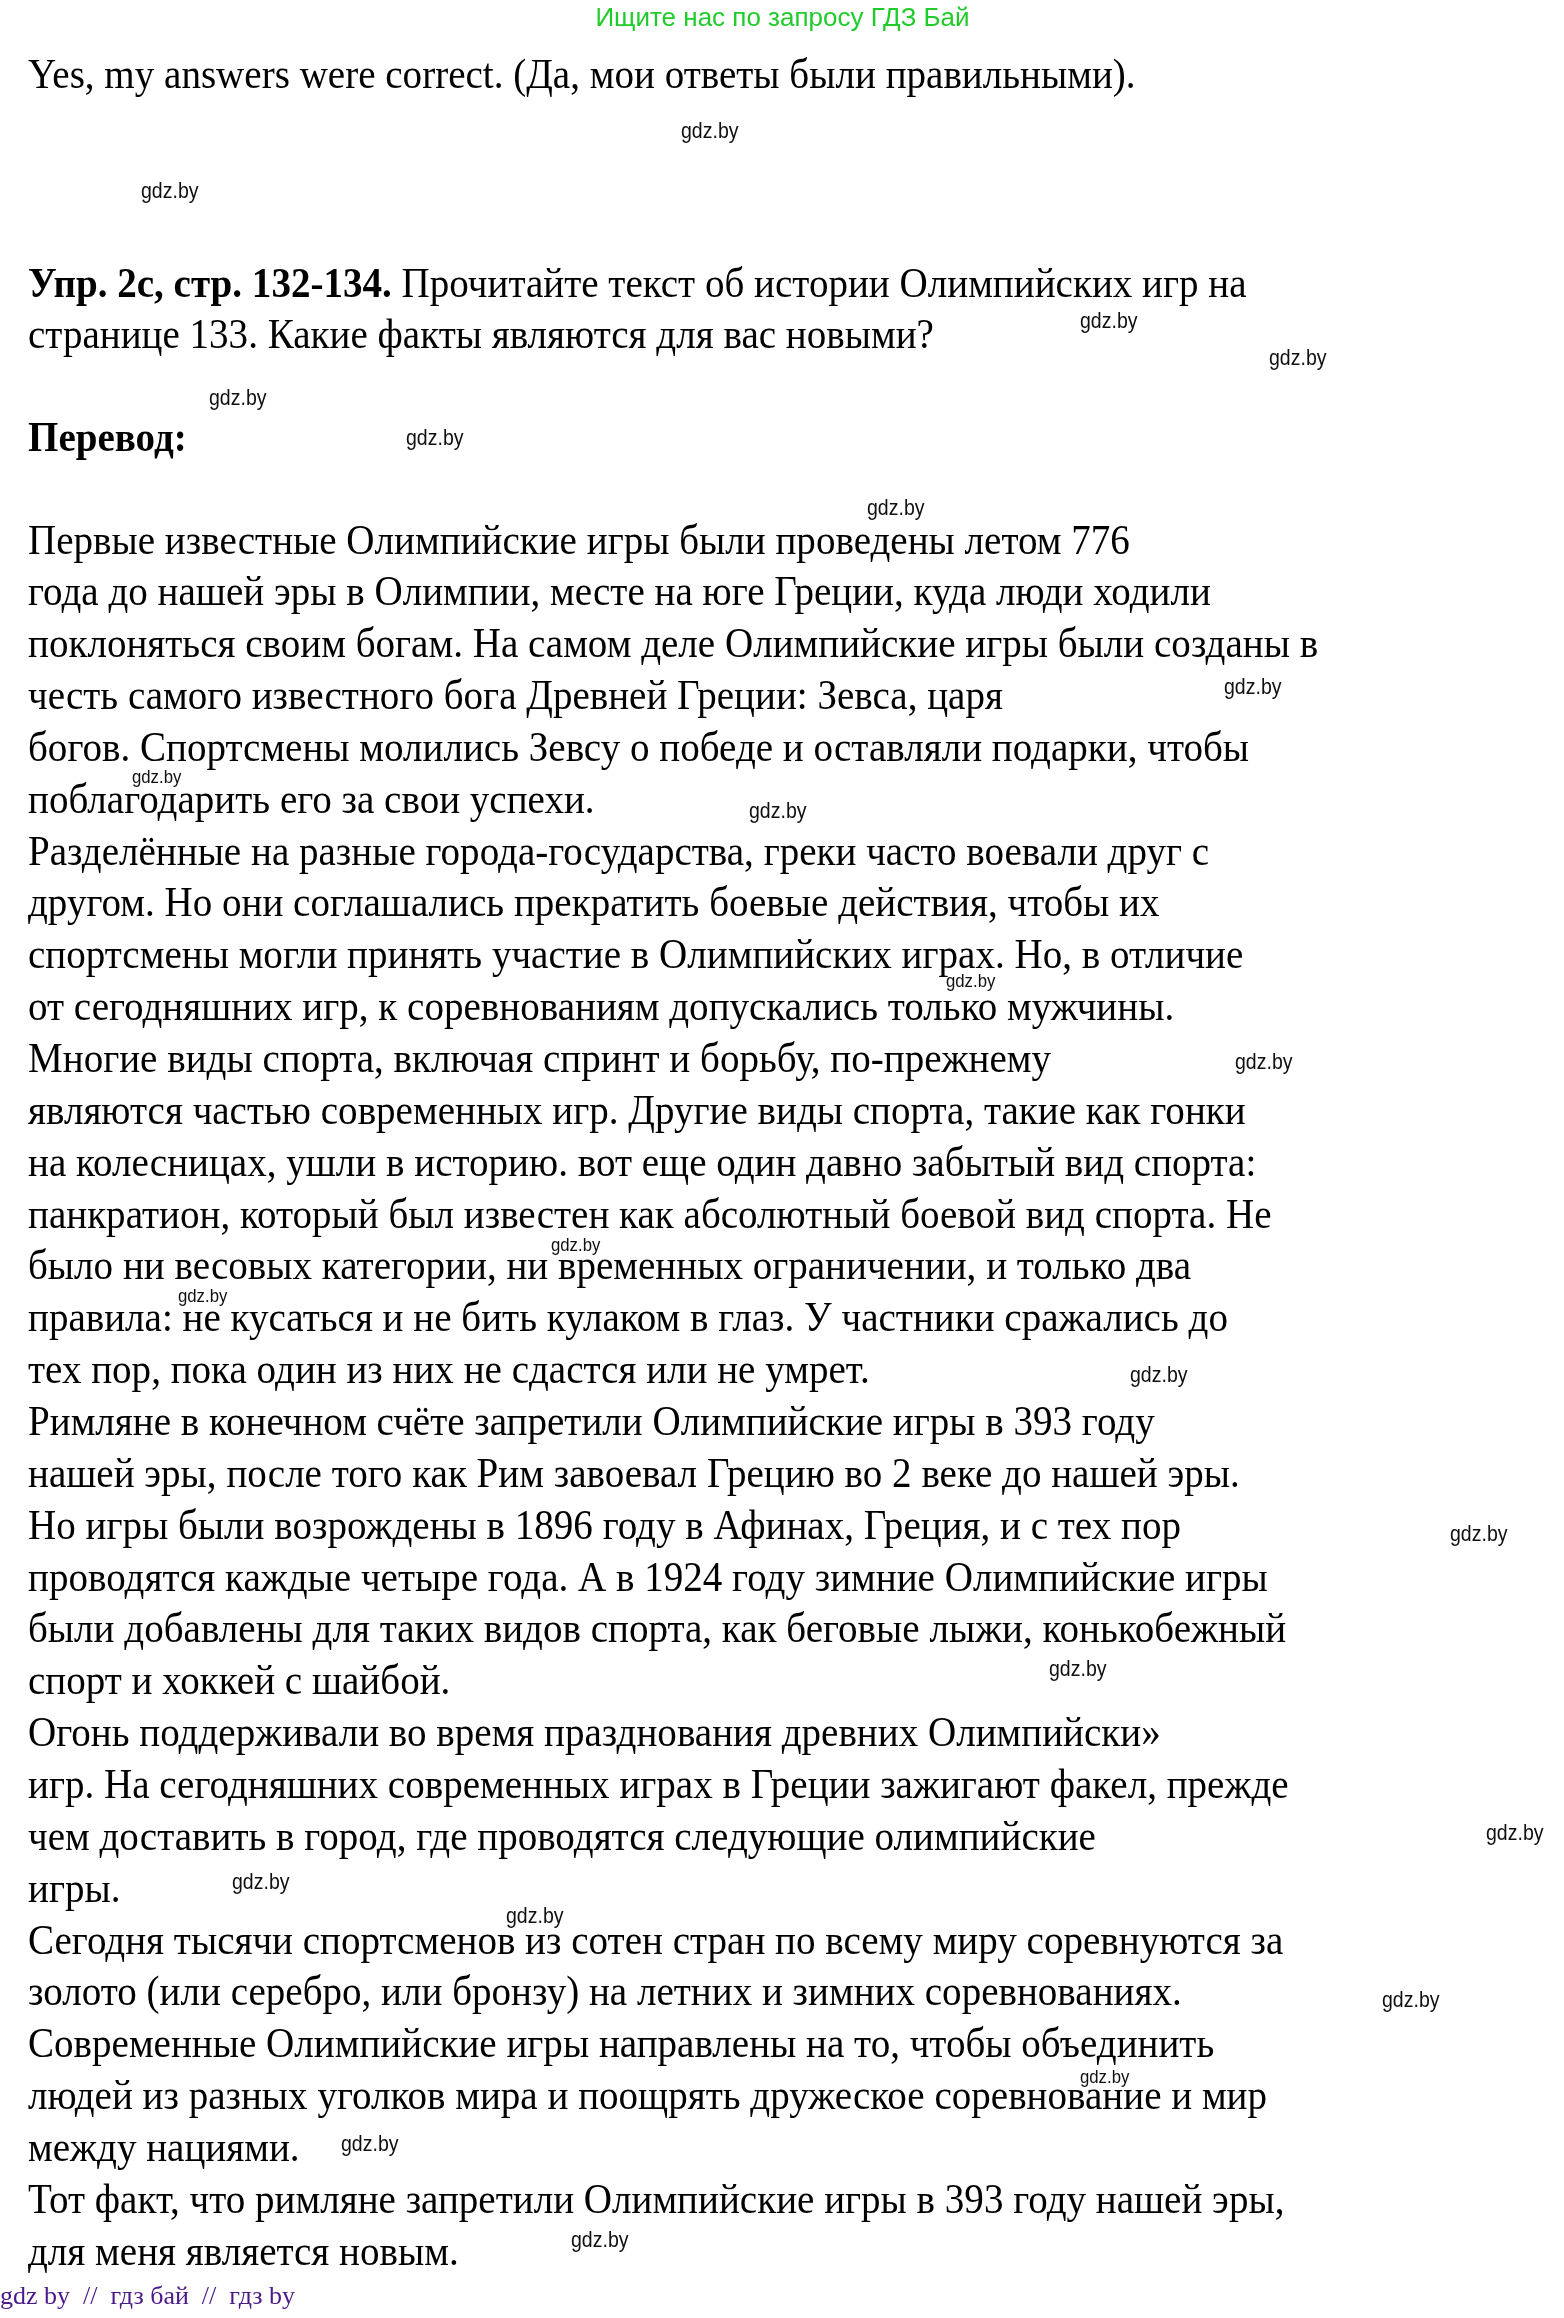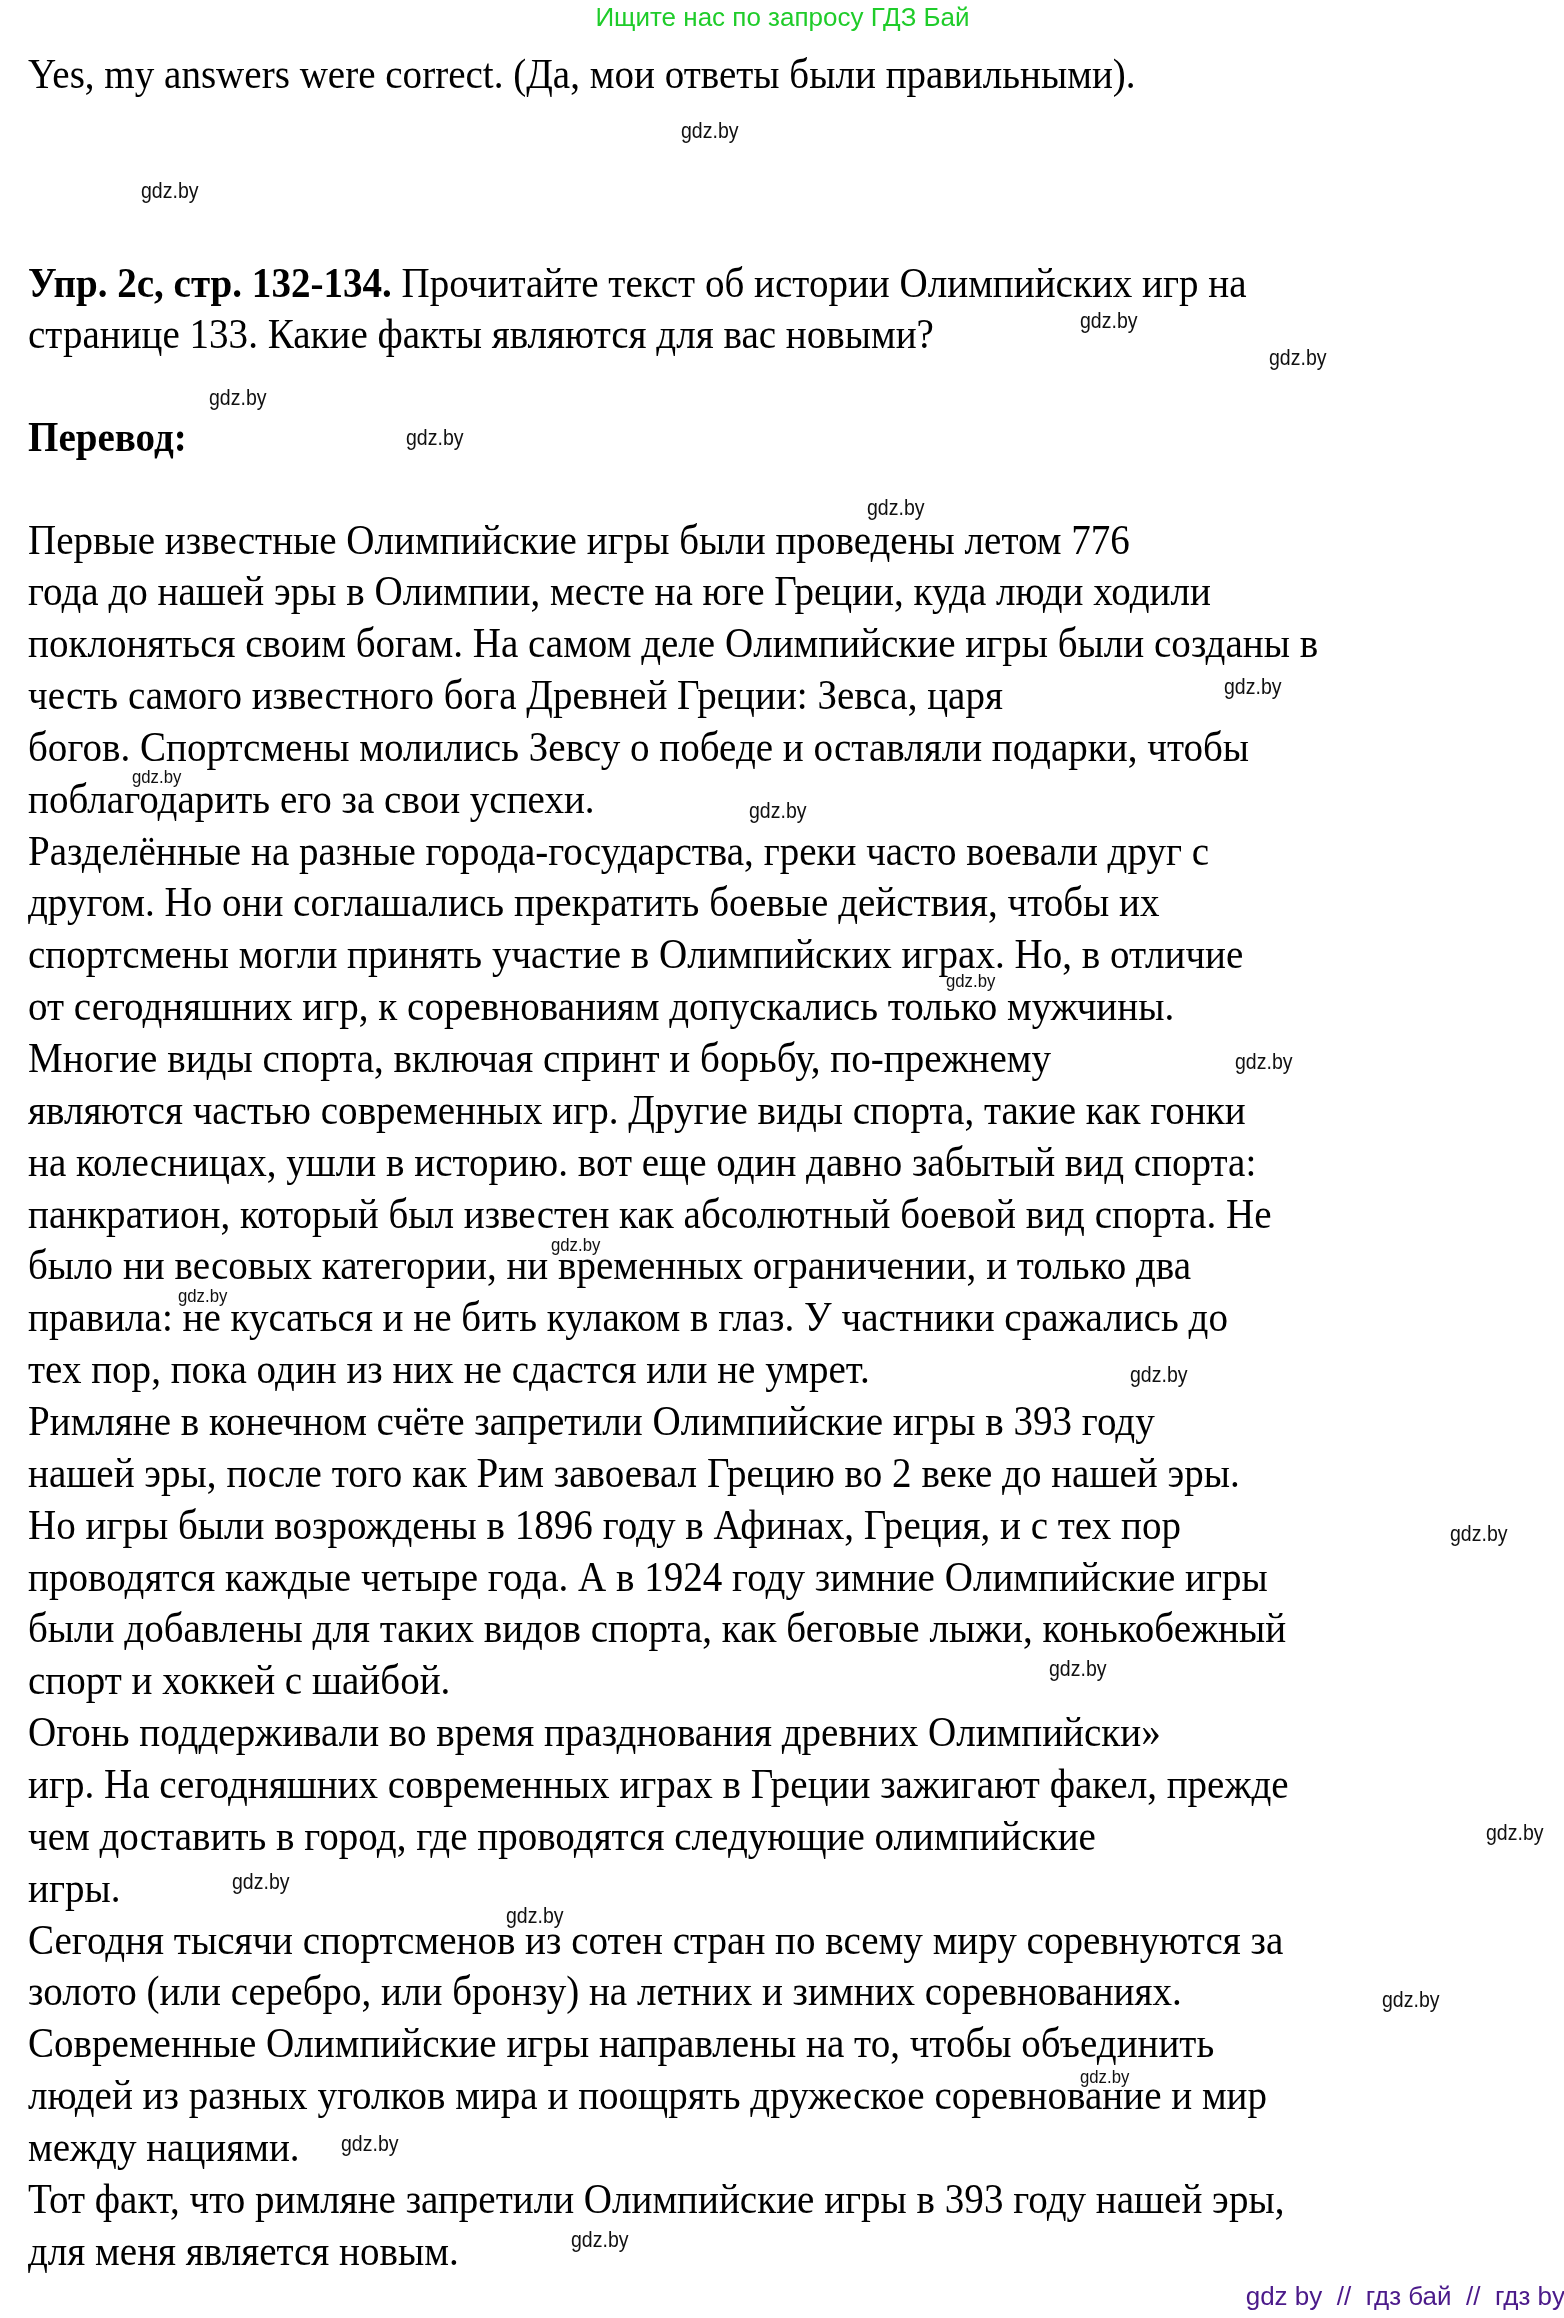--- a/index.html
+++ b/index.html
@@ -1,20 +1,20 @@
 <!DOCTYPE html>
 <html style="font-size:12.4px"><head>
 <meta charset="utf-8">
 <style>
   html, body { margin:0; padding:0; background:#ffffff; }
   body { width:1565px; height:2319px; position:relative; overflow:hidden; }
   .hdr { position:absolute; left:0; width:1565px; top:1.5px; text-align:center;
          font-family:"Liberation Sans", sans-serif; font-size:26px; color:#1fcc2a; }
-  .ftr { position:absolute; left:0; width:1565px; top:2281px; text-align:right;
-         font-family:Liberation Sans, sans-serif; font-size:26px; color:#4b1a8a; white-space:pre; }
+  .ftr { position:absolute; left:0; width:1565px; top:2281px; text-align:left;
+         font-family:Liberation Serif, serif; font-size:26px; color:#4b1a8a; white-space:pre; }
   .ln { position:absolute; left:28px; font-family:"Liberation Serif", serif; font-size:42px;
         color:#000; white-space:nowrap; line-height:1; transform:scaleX(0.93); transform-origin:left top; }
   .ln b { font-weight:bold; }
   .wm { position:absolute; font-family:"Liberation Sans", sans-serif; font-size:21.7px; color:#111;
         white-space:nowrap; line-height:1; transform:scaleX(0.9); transform-origin:left top; }
   .sm { font-size:18.6px; }
 </style>
 </head>
 <body>
 

